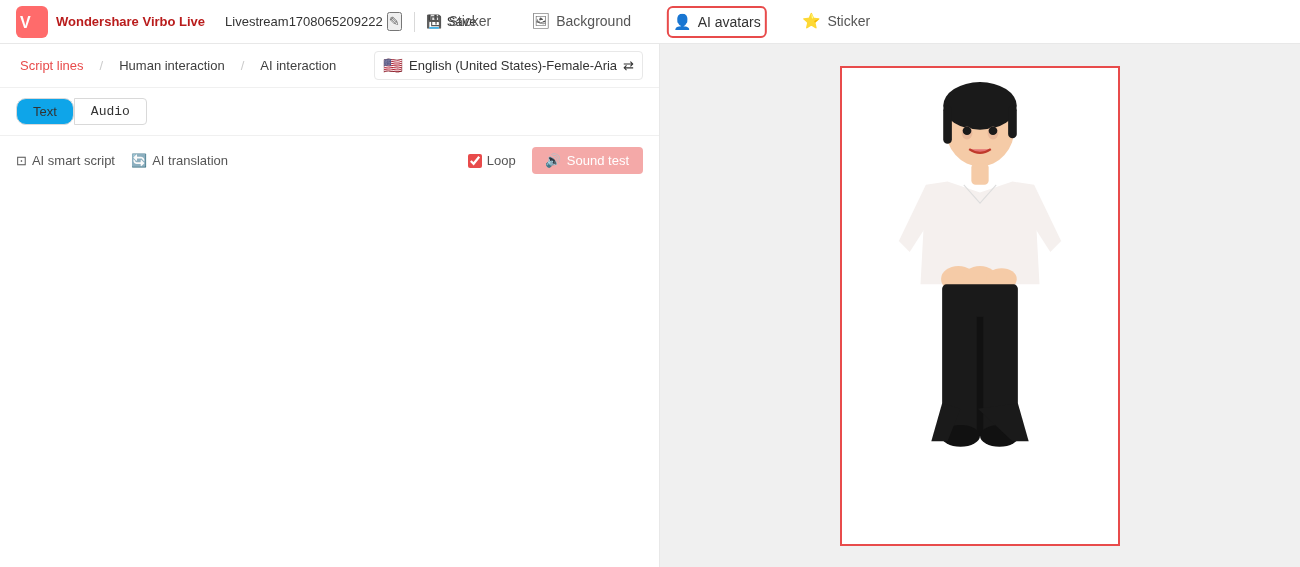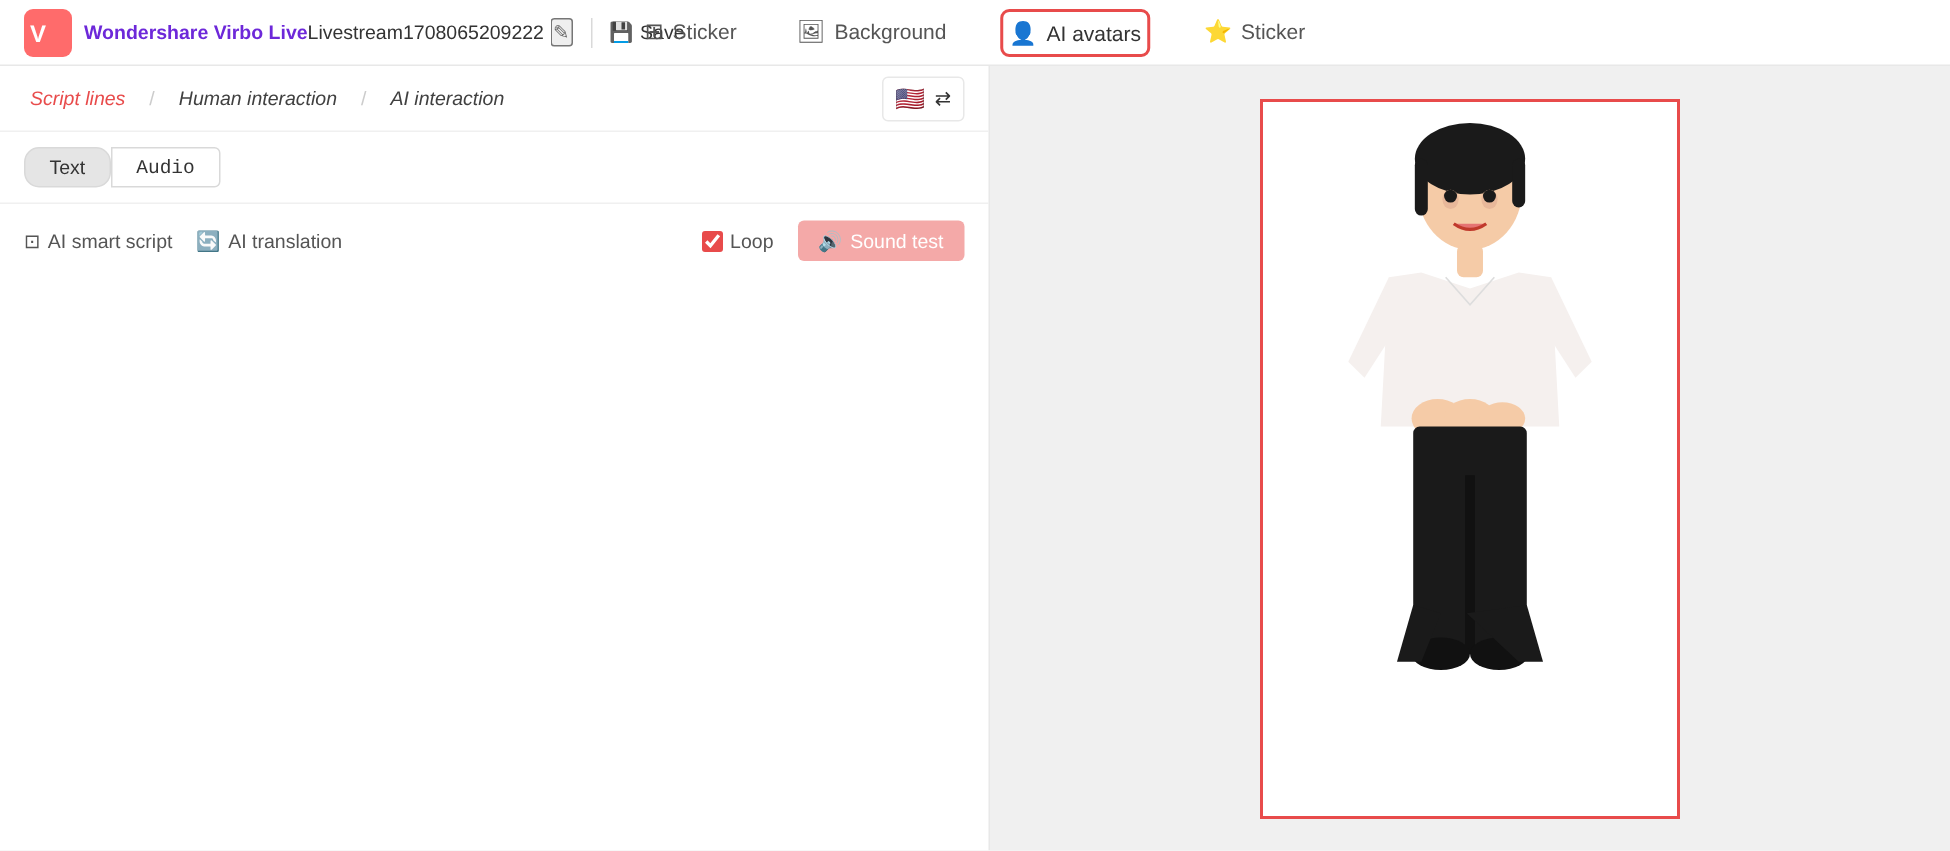--- a/index.html
+++ b/index.html
@@ -20,26 +20,26 @@
       align-items: center;
       gap: 8px;
     }
     .logo-icon {
       width: 32px;
       height: 32px;
     }
     .logo-text {
       font-size: 13px;
       font-weight: 600;
-      color: #6d28d9;
+      color: #b91c1c;
     }
     .session-name {
       font-size: 13px;
       color: #333;
-      margin-left: 0;
+      margin-left: 20px;
     }
     .edit-icon-btn {
       margin-left: 4px;
       cursor: pointer;
       color: #666;
       font-size: 13px;
     }
     .divider-v {
       width: 1px;
       height: 20px;
@@ -116,21 +116,20 @@
       height: 44px;
       border-bottom: 1px solid #f0f0f0;
       gap: 4px;
     }
     .sub-tab {
       font-size: 13px;
       color: #e84b4b;
       cursor: pointer;
       padding: 0 4px;
       font-weight: 500;
-      font-style: italic;
     }
     .sub-tab.inactive {
       color: #404040;
       font-weight: 400;
     }
     .sub-tab-divider {
       color: #ccc;
       margin: 0 8px;
       font-size: 13px;
     }
@@ -164,21 +163,21 @@
     }
     .ta-tab:first-child {
       border-radius: 4px 0 0 4px;
       background: #fff;
     }
     .ta-tab:last-child {
       border-radius: 0 4px 4px 0;
       font-family: Liberation Mono, monospace;
     }
     .ta-tab.active-ta {
-      background: #e5e5e5;
+      background: #0ea5e9;
       border-color: #d9d9d9;
       border-radius: 10px;
     }
     .script-area {
       flex: 1;
       padding: 16px;
       color: #bbb;
       font-size: 13px;
       line-height: 1.6;
     }
@@ -301,20 +300,21 @@
 
     <div class="sub-tabs">
       <span class="sub-tab">Script lines</span>
       <span class="sub-tab-divider">/</span>
       <span class="sub-tab inactive">Human interaction</span>
       <span class="sub-tab-divider">/</span>
       <span class="sub-tab inactive">AI interaction</span>
 
       <div class="lang-selector">
         <span class="flag-emoji">🇺🇸</span>
+        <span>English (United States)-Female-Aria</span>
         <span>⇄</span>
       </div>
     </div>
 
     <div class="text-audio-tabs">
       <button class="ta-tab active-ta">Text</button>
       <button class="ta-tab">Audio</button>
     </div>
 
 

